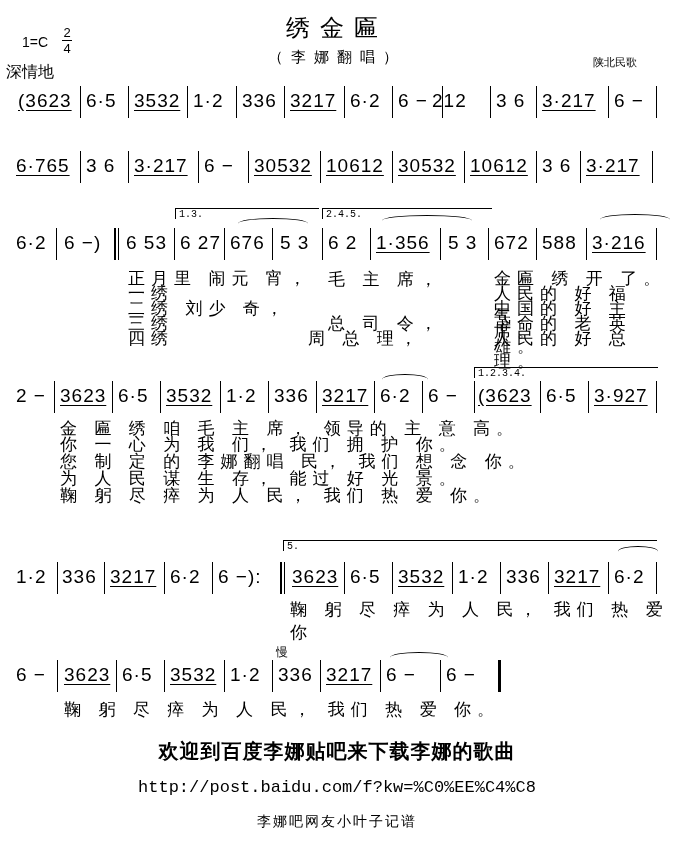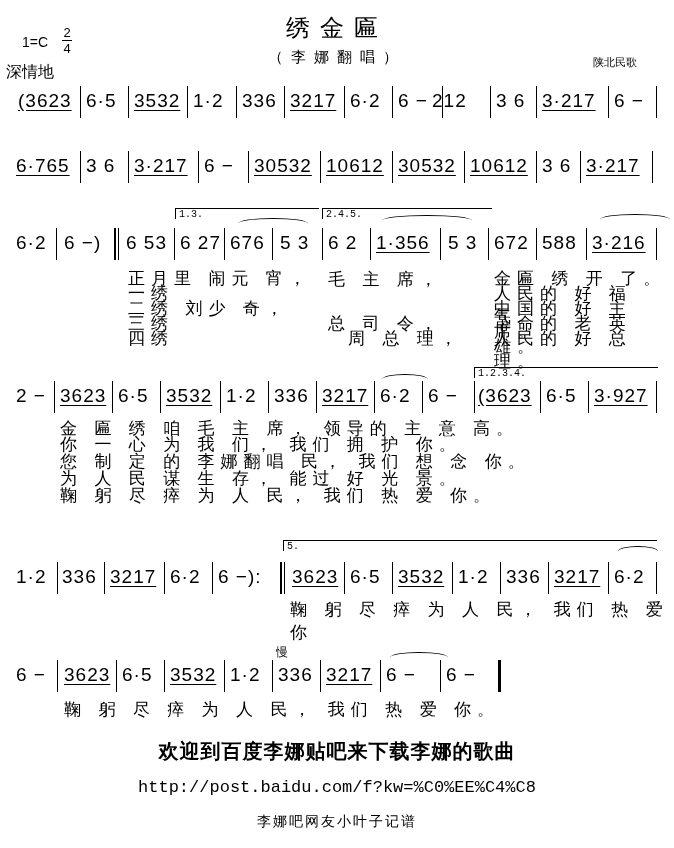--- a/index.html
+++ b/index.html
@@ -124,21 +124,21 @@
 <div>
   <div class="lyr" style="left:128px;top:267px">正月里 闹元  宵，</div>
   <div class="lyr" style="left:128px;top:282px">一绣</div>
   <div class="lyr" style="left:128px;top:297px">二绣  刘少  奇，</div>
   <div class="lyr" style="left:128px;top:312px">三绣</div>
   <div class="lyr" style="left:128px;top:327px">四绣</div>
 </div>
 <div>
   <div class="lyr" style="left:328px;top:268px">毛 主 席，</div>
   <div class="lyr" style="left:328px;top:312px">总 司 令，</div>
-  <div class="lyr" style="left:348px;top:327px">周 总 理，</div>
+  <div class="lyr" style="left:308px;top:327px">周 总 理，</div>
 </div>
 <div>
   <div class="lyr" style="left:494px;top:267px">金匾  绣 开 了。</div>
   <div class="lyr" style="left:494px;top:282px">人民的 好 福 气。</div>
   <div class="lyr" style="left:494px;top:297px">中国的 好 主 席。</div>
   <div class="lyr" style="left:494px;top:312px">革命的 老 英 雄。</div>
   <div class="lyr" style="left:494px;top:327px">人民的 好 总 理。</div>
 </div>
 
 <div class="vbox" style="left:474px;top:367px;width:180px">1.2.3.4.</div>

